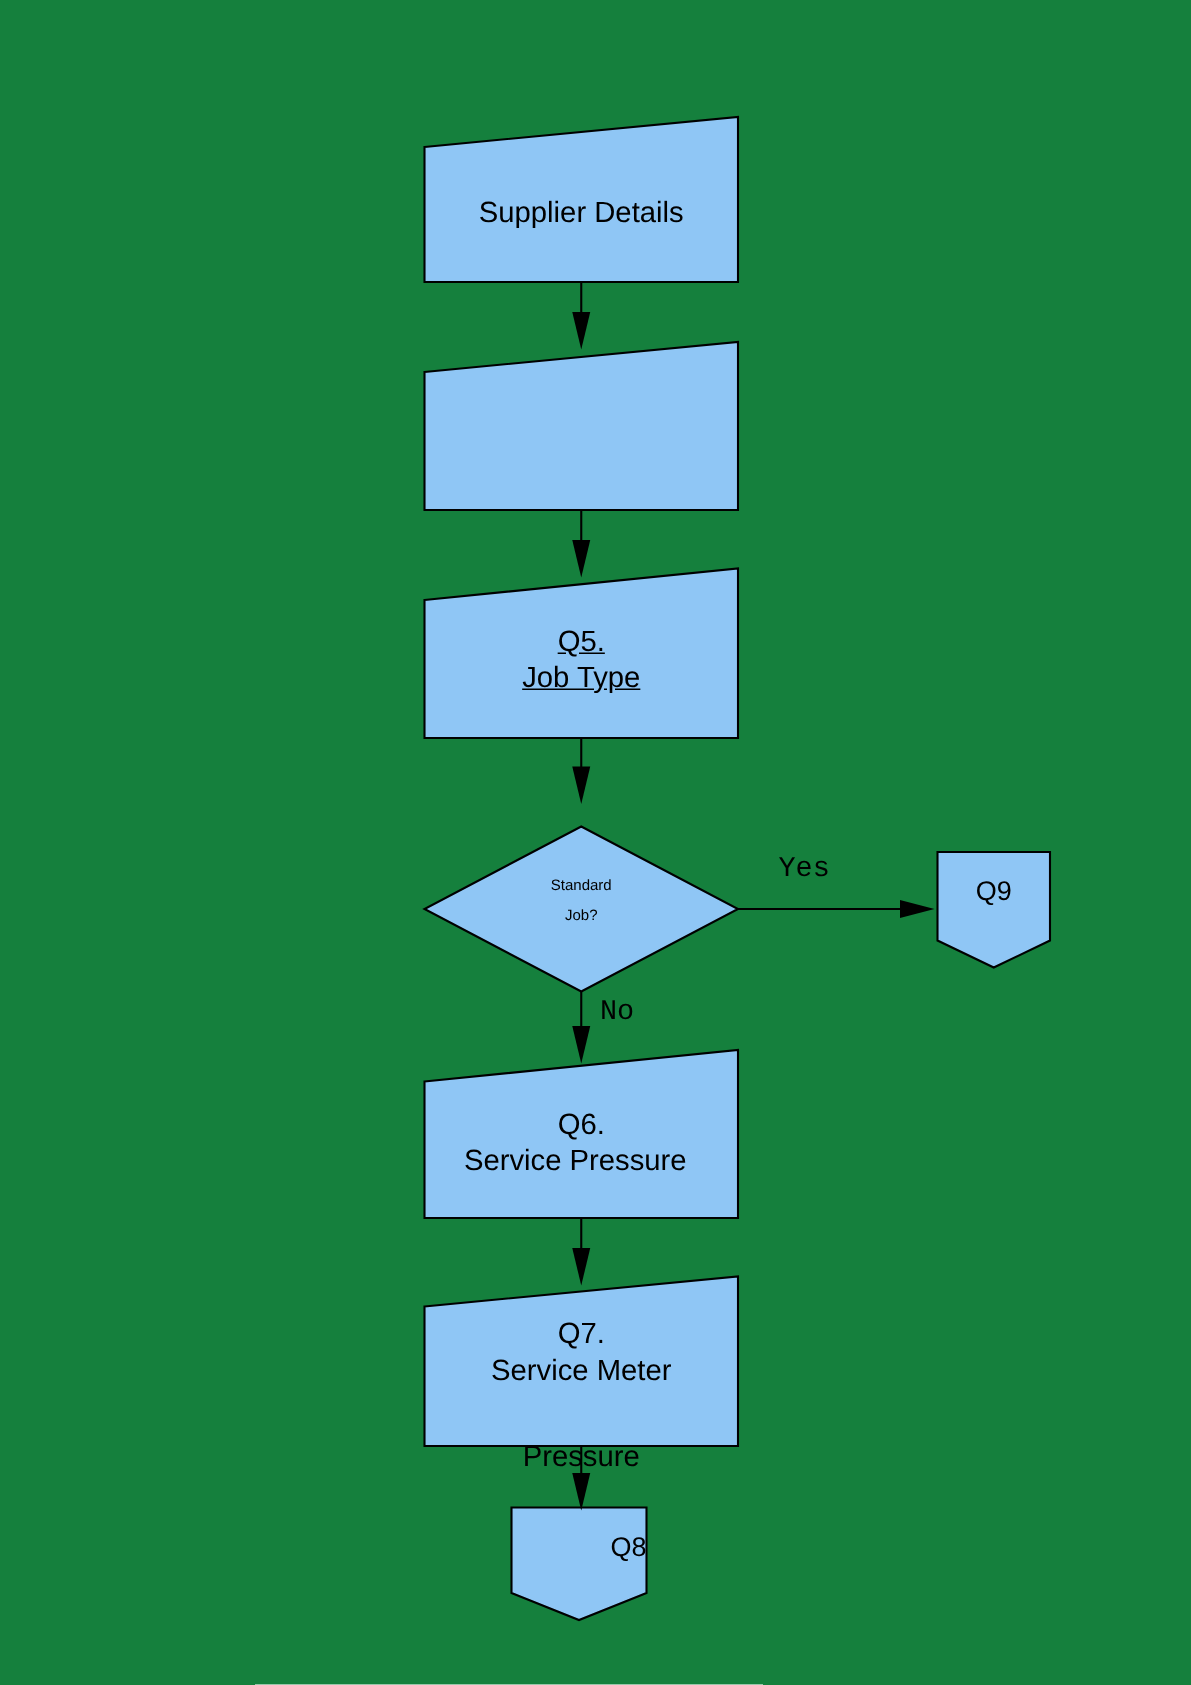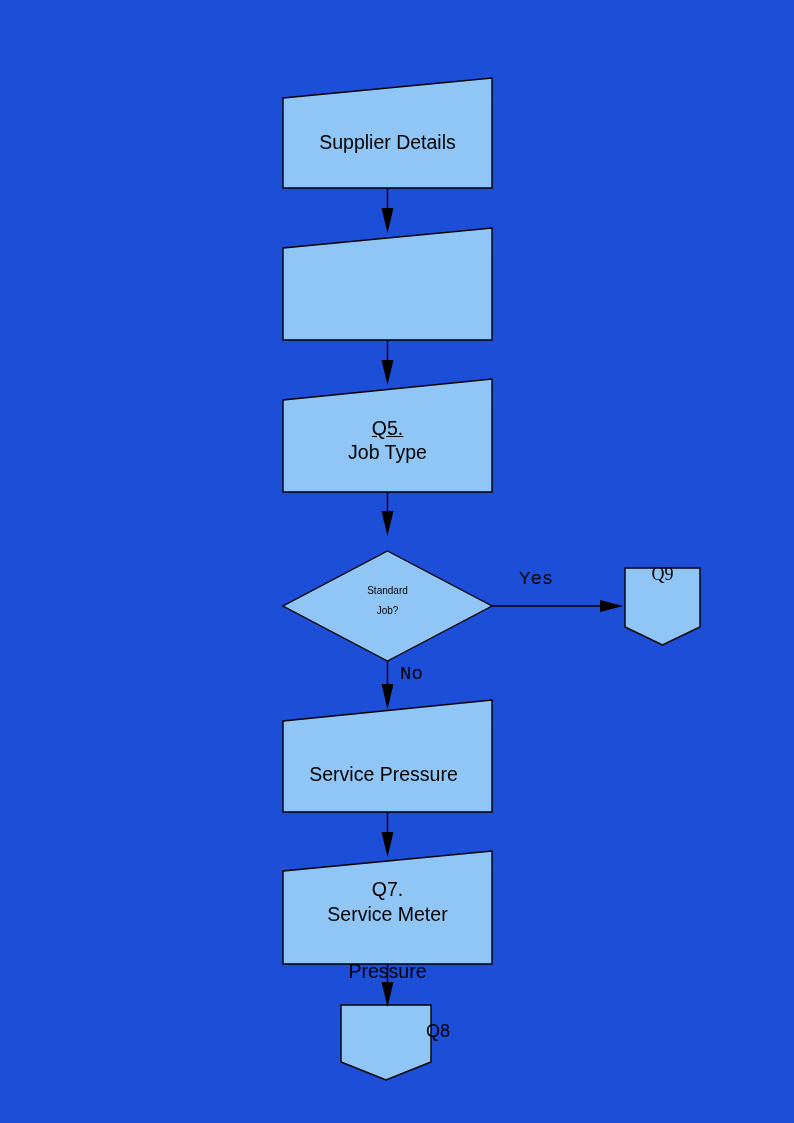--- a/index.html
+++ b/index.html
@@ -9,21 +9,21 @@
     background: #ffffff;
   }
   body {
     font-family: "Liberation Sans", sans-serif;
     color: #000000;
   }
   #canvas {
     position: relative;
     width: 794px;
     height: 1123px;
-    background: #1d4ed8;
+    background: #15803d;
     overflow: hidden;
   }
   #flow-svg {
     position: absolute;
     left: 0;
     top: 0;
     width: 794px;
     height: 1123px;
     display: block;
   }
@@ -110,34 +110,35 @@
 
     <line class="conn-line" x1="387.5" y1="964" x2="387.5" y2="1000"></line>
     <polygon class="conn-head" points="381.5,982 393.5,982 387.5,1007"></polygon>
 
   </svg>
 
   <div class="node-label label-lg" style="left:283px; top:131px; width:209px;">Supplier Details</div>
 
 
   <div class="node-label label-lg" style="left:283px; top:417px; width:209px;text-decoration:underline;">Q5.</div>
-  <div class="node-label label-lg" style="left:283px; top:441px; width:209px;">Job Type</div>
+  <div class="node-label label-lg" style="left:283px; top:441px; width:209px;text-decoration:underline;">Job Type</div>
 
   <div class="node-label label-sm" style="left:283px; top:585px; width:209px;">Standard</div>
   <div class="node-label label-sm" style="left:283px; top:605px; width:209px;">Job?</div>
 
-  <div class="node-label label-md" style="left:625px; top:564px; width:75px;font-family:Liberation Serif, serif;">Q9</div>
+  <div class="node-label label-md" style="left:625px; top:584px; width:75px;">Q9</div>
 
+  <div class="node-label label-lg" style="left:283px; top:739px; width:209px;">Q6.</div>
   <div class="node-label label-lg" style="left:283px; top:763px; width:201px;text-align:center;">Service Pressure</div>
 
   <div class="node-label label-lg" style="left:283px; top:878px; width:209px;">Q7.</div>
   <div class="node-label label-lg" style="left:283px; top:903px; width:209px;">Service Meter</div>
   <div class="node-label label-lg" style="left:283px; top:960px; width:209px;">Pressure</div>
 
-  <div class="node-label label-md" style="left:348px; top:1021px; width:90px;padding-left:45px;">Q8</div>
+  <div class="node-label label-md" style="left:329px; top:1021px; width:90px;padding-left:45px;">Q8</div>
 
   <div class="edge-label" style="left:519px; top:568px;">Yes</div>
 
   <div class="edge-label" style="left:400px; top:663px;">No</div>
 
   <div class="hit" style="left:283px; top:78px;  width:209px; height:110px;"></div>
   <div class="hit" style="left:283px; top:228px; width:209px; height:112px;"></div>
   <div class="hit" style="left:283px; top:379px; width:209px; height:113px;"></div>
   <div class="hit" style="left:283px; top:551px; width:209px; height:110px;"></div>
   <div class="hit" style="left:625px; top:568px; width:75px;  height:77px;"></div>

